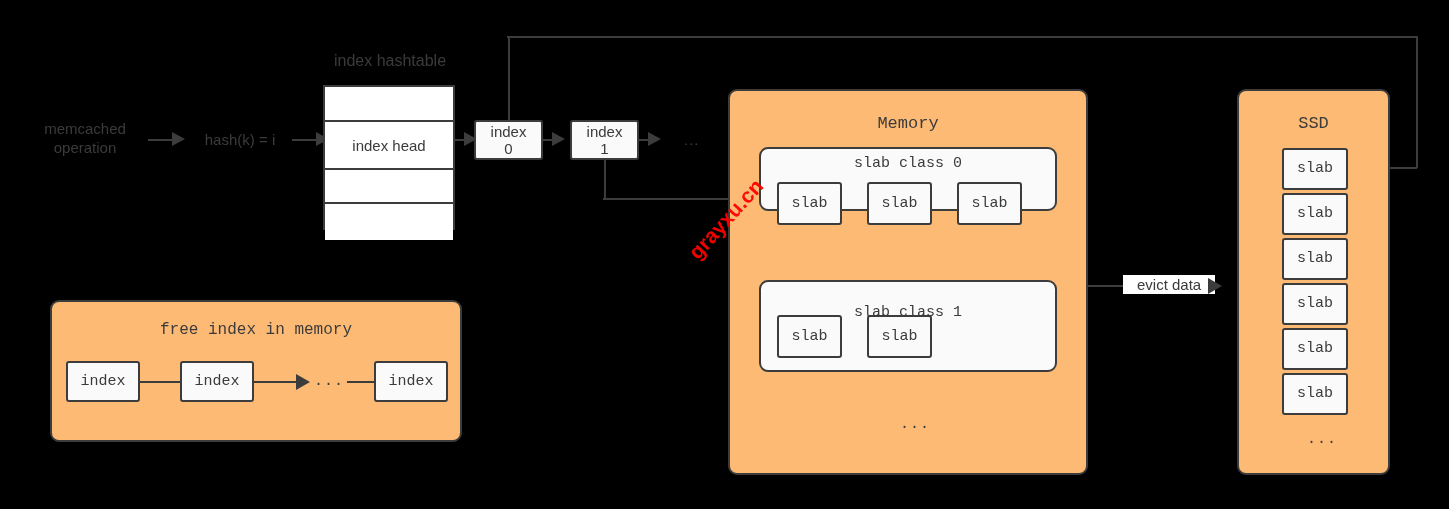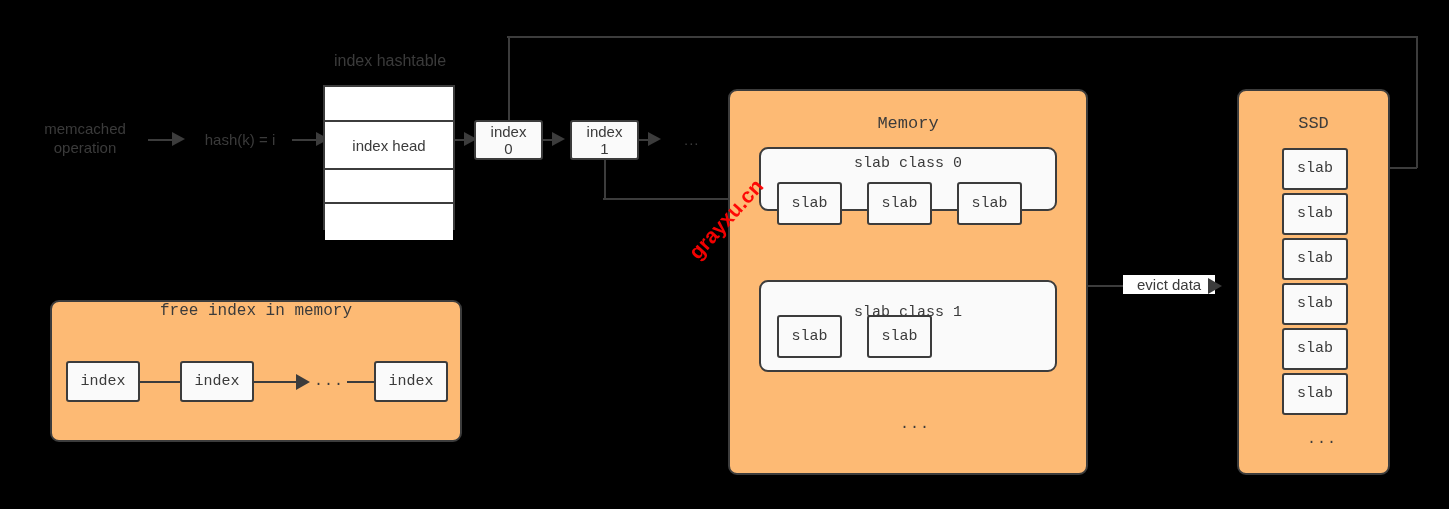--- a/index.html
+++ b/index.html
@@ -189,21 +189,21 @@
   <div class="line-h" style="left:507px; top:36px; width:911px;"></div>
   <div class="line-v" style="left:1416px; top:36px; height:132px;"></div>
   <div class="line-h" style="left:1358px; top:167px; width:59px;"></div>
   <div class="arrow-l" style="left:1344px; top:160px;"></div>
 
   <div class="line-v" style="left:604px; top:159px; height:40px;"></div>
   <div class="line-h" style="left:603px; top:198px; width:175px;"></div>
   <div class="arrow-r" style="left:772px; top:191px;"></div>
 
   <div class="container-box abs" style="left:50px; top:300px; width:412px; height:142px;">
-    <div class="box-title" style="top:0;">free index in memory</div>
+    <div class="box-title" style="top:19px;">free index in memory</div>
 
     <div class="node abs" style="left:14px; top:59px; width:74px; height:41px;">index</div>
     <div class="line-h" style="left:88px; top:79px; width:62px;"></div>
     <div class="arrow-r" style="left:140px; top:72px;"></div>
 
     <div class="node abs" style="left:128px; top:59px; width:74px; height:41px;">index</div>
     <div class="line-h" style="left:202px; top:79px; width:52px;"></div>
     <div class="arrow-r" style="left:244px; top:72px;"></div>
 
     <div class="ellipsis" style="left:262px; top:71px;">...</div>

